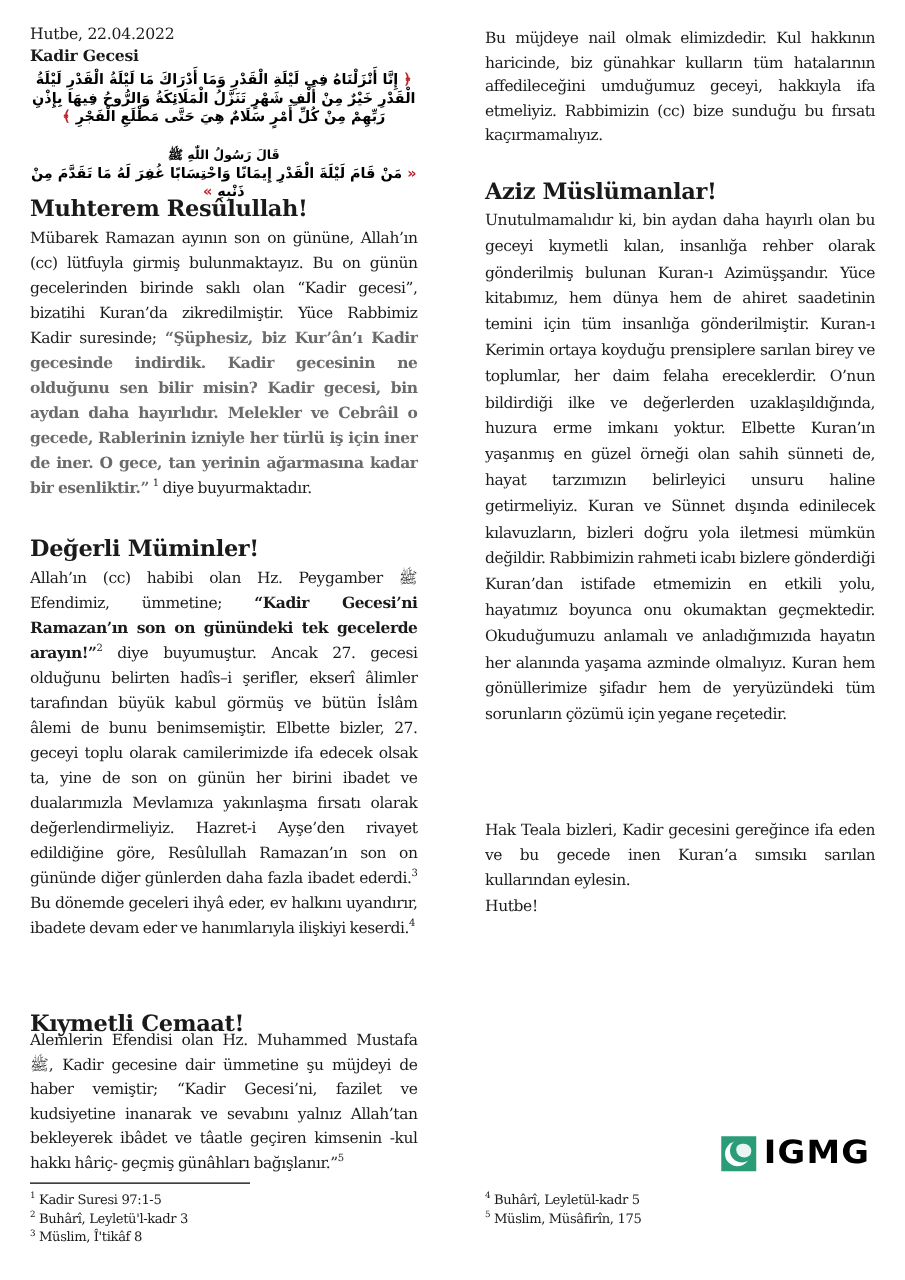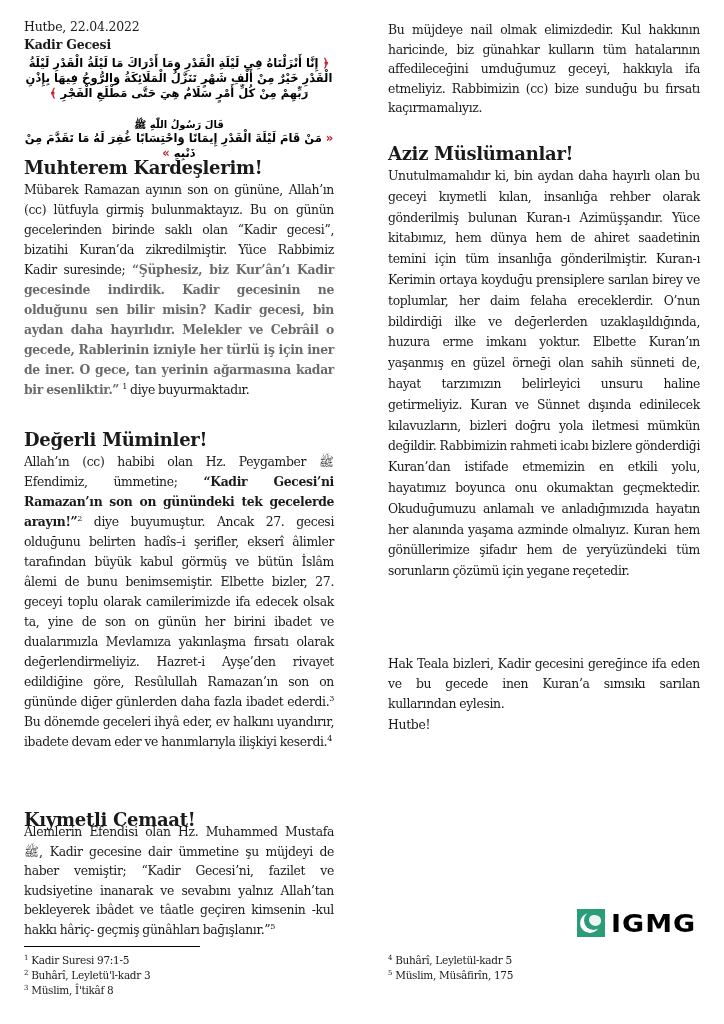--- a/index.html
+++ b/index.html
@@ -64,21 +64,21 @@
     <span>إِنَّا أَنْزَلْنَاهُ فِي لَيْلَةِ الْقَدْرِ وَمَا أَدْرَاكَ مَا لَيْلَةُ الْقَدْرِ لَيْلَةُ الْقَدْرِ خَيْرٌ مِنْ أَلْفِ شَهْرٍ تَنَزَّلُ الْمَلَائِكَةُ وَالرُّوحُ فِيهَا بِإِذْنِ رَبِّهِمْ مِنْ كُلِّ أَمْرٍ سَلَامٌ هِيَ حَتَّى مَطْلَعِ الْفَجْرِ</span>
     <span class="br">﴾</span>
   </div>
   <div class="arabic hadith-label">قَالَ رَسُولُ اللّٰهِ ﷺ</div>
   <div class="arabic hadith">
     <span class="br">«</span>
     <span>مَنْ قَامَ لَيْلَةَ الْقَدْرِ إِيمَانًا وَاحْتِسَابًا غُفِرَ لَهُ مَا تَقَدَّمَ مِنْ ذَنْبِهِ</span>
     <span class="br">»</span>
   </div>
 
-  <div class="heading h1">Muhterem Kardeşlerim!</div>
+  <div class="heading h1">Muhterem Resûlullah!</div>
   <div class="para p1">
     <span>Mübarek Ramazan ayının son on gününe, Allah’ın (cc) lütfuyla girmiş bulunmaktayız. Bu on günün gecelerinden birinde saklı olan “Kadir gecesi”, bizatihi Kuran’da zikredilmiştir. Yüce Rabbimiz Kadir suresinde; </span><span class="quote-grey">“Şüphesiz, biz Kur’ân’ı Kadir gecesinde indirdik. Kadir gecesinin ne olduğunu sen bilir misin? Kadir gecesi, bin aydan daha hayırlıdır. Melekler ve Cebrâil o gecede, Rablerinin izniyle her türlü iş için iner de iner. O gece, tan yerinin ağarmasına kadar bir esenliktir.”</span>
     <sup>1</sup><span> diye buyurmaktadır.</span>
   </div>
 
   <div class="heading h2">Değerli Müminler!</div>
   <div class="para p2">
     <span>Allah’ın (cc) habibi olan Hz. Peygamber ﷺ Efendimiz, ümmetine; </span><span class="bold">“Kadir Gecesi’ni Ramazan’ın son on günündeki tek gecelerde arayın!”</span><sup>2</sup><span> diye buyumuştur. Ancak 27. gecesi olduğunu belirten hadîs–i şerifler, ekserî âlimler tarafından büyük kabul görmüş ve bütün İslâm âlemi de bunu benimsemiştir. Elbette bizler, 27. geceyi toplu olarak camilerimizde ifa edecek olsak ta, yine de son on günün her birini ibadet ve dualarımızla Mevlamıza yakınlaşma fırsatı olarak değerlendirmeliyiz. Hazret-i Ayşe’den rivayet edildiğine göre, Resûlullah Ramazan’ın son on gününde diğer günlerden daha fazla ibadet ederdi.</span><sup>3</sup><span> Bu dönemde geceleri ihyâ eder, ev halkını uyandırır, ibadete devam eder ve hanımlarıyla ilişkiyi keserdi.</span><sup>4</sup>
   </div>
 

